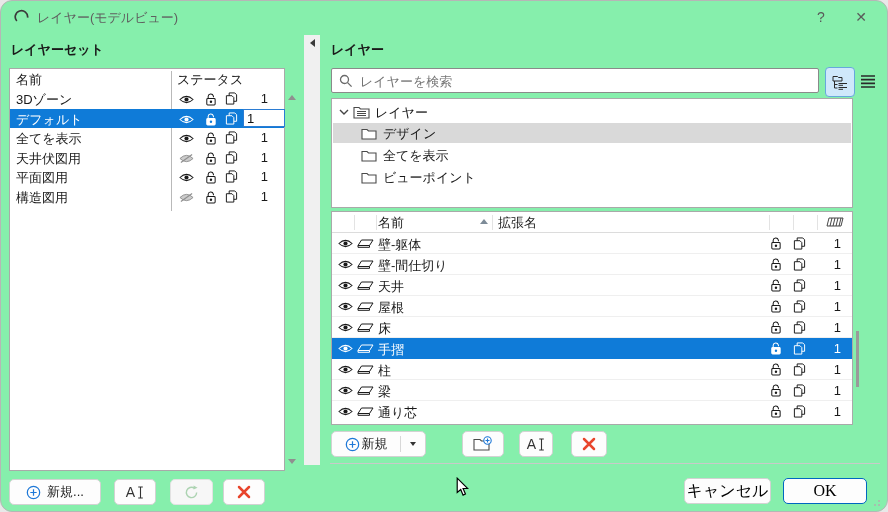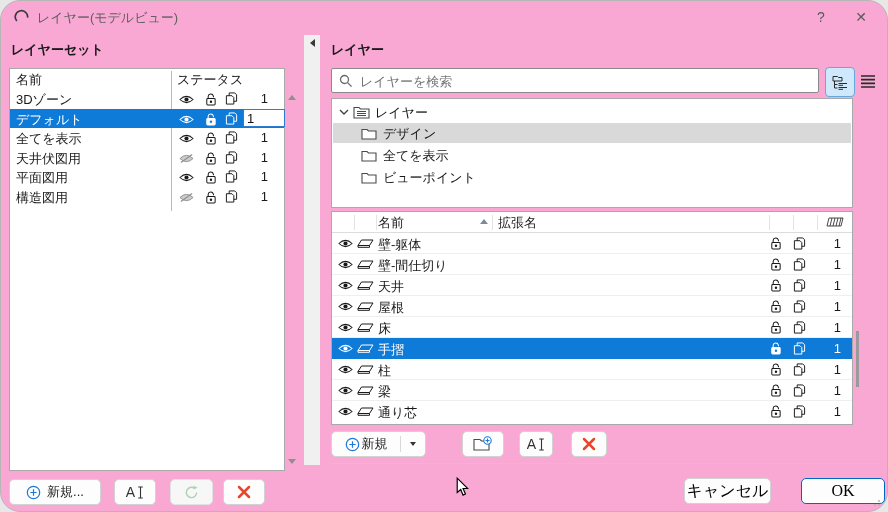--- a/index.html
+++ b/index.html
@@ -1,17 +1,17 @@
 <!DOCTYPE html>
 <html><head>
 <meta charset="utf-8">
 <style>
   html,body{margin:0;padding:0;background:#e8e8e8;}
-  .dlg{position:relative;width:888px;height:512px;background:#f9a8d4;border:1px solid #b6b6b6;
-       border-radius:20px;overflow:hidden;box-sizing:border-box;
+  .dlg{position:relative;width:888px;height:512px;background:#86efac;border:1px solid #b6b6b6;
+       border-radius:12px;overflow:hidden;box-sizing:border-box;
        font-family:"Liberation Sans","DejaVu Sans",sans-serif;font-size:13px;color:#1a1a1a;}
   .abs{position:absolute;}
   .ttl-text{color:#5f5f5f;}
   .tbtn{color:#5a5a5a;display:flex;align-items:center;justify-content:center;font-size:14px;}
   .panel-h{font-weight:bold;}
   .box{position:absolute;background:#fff;border:1px solid #a9a9a9;box-sizing:border-box;}
   .lrow{position:absolute;left:0;right:0;height:19.5px;}
   .rrow{position:absolute;left:0;right:0;height:21px;border-bottom:1px solid #efefef;box-sizing:border-box;}
   .sel{background:#0f7bd8;color:#fff;--lockfill:#fff;--lockdot:#0f7bd8;--pagefill:#0f7bd8;border-bottom:none;}
   .treerow{position:absolute;left:1px;right:1px;height:20px;}
@@ -496,21 +496,21 @@
     <span class="ic" style="color:#e8452c;"><svg width="14" height="14">
           <use href="#i-x"></use>
         </svg></span>
     </div>
   </div>
 
   <div class="footer-divider" style="left:330px;top:463px;width:550px;"></div>
   <div class="btn" style="left:684px;top:478px;width:87px;">
     <span>キャンセル</span>
   </div>
-  <div class="btn" style="left:801px;top:478px;width:84px;border:1.5px solid #0067c0;font-family:Liberation Serif, serif;">
+  <div class="btn" style="left:783px;top:478px;width:84px;border:1.5px solid #0067c0;font-family:Liberation Serif, serif;">
     <span>OK</span>
   </div>
 
   <svg class="abs" style="left:870px;top:496px;" width="11" height="11">
     <circle cx="9" cy="9" r="1" fill="#b0b0b0"></circle>
     <circle cx="5" cy="9" r="1" fill="#b0b0b0"></circle>
     <circle cx="9" cy="5" r="1" fill="#b0b0b0"></circle>
   </svg>
 
   <span class="ic abs" style="left:456px;top:477px;">

